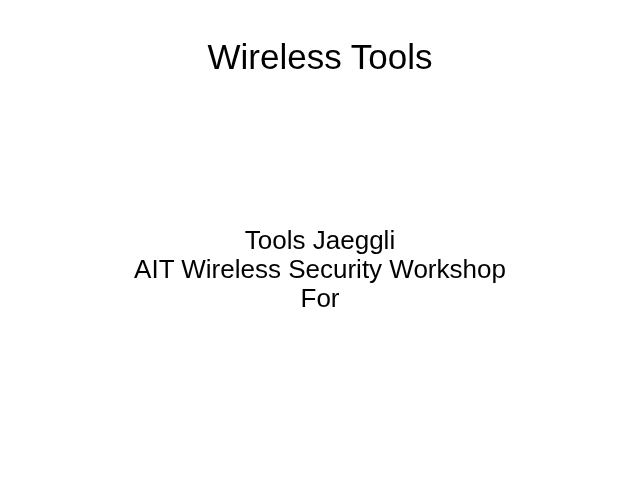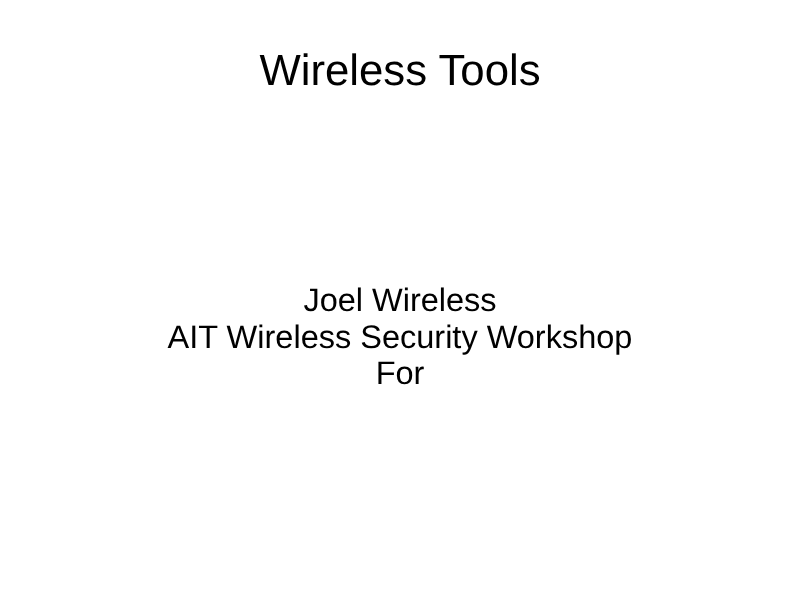--- a/index.html
+++ b/index.html
@@ -54,18 +54,18 @@
   }
 </style>
 </head>
 <body>
 
 <div class="slide" style="background: rgb(255, 255, 255); color: rgb(0, 0, 0);">
 
   <h1 class="slide-title">Wireless Tools</h1>
 
   <div class="slide-subtitle">
-    <span class="subtitle-line">Joel Wireless</span>
+    <span class="subtitle-line">Tools Jaeggli</span>
     <span class="subtitle-line">AIT Wireless Security Workshop</span>
     <span class="subtitle-line">For</span>
   </div>
 
 </div>
 
 </body></html>

